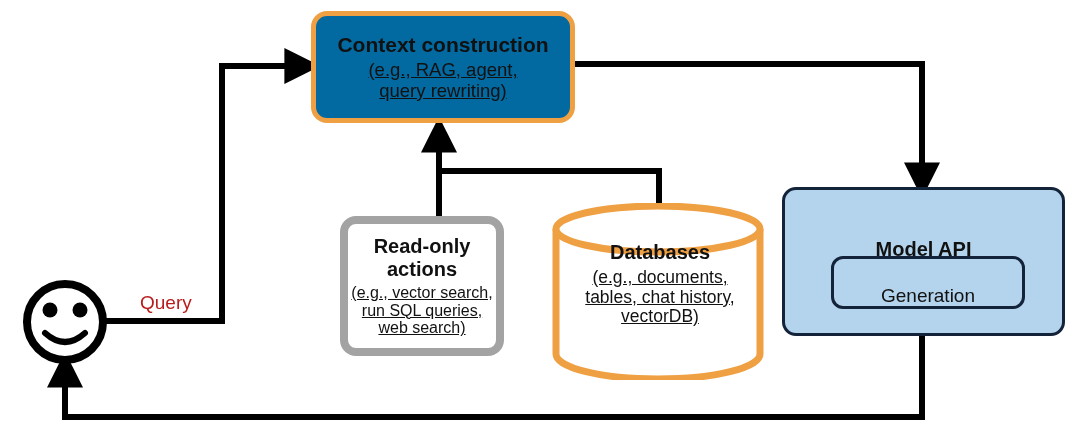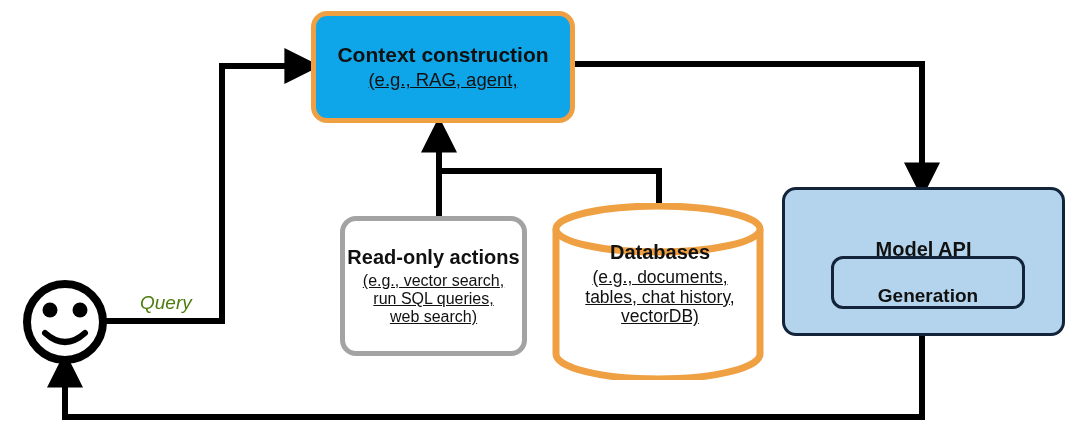--- a/index.html
+++ b/index.html
@@ -45,32 +45,32 @@
   }
 
   
   #context-construction {
     left: 311px;
     top: 11px;
     width: 264px;
     height: 112px;
     border: 5px solid #EFA043;
     border-radius: 16px;
-    background: #0ea5e9;
+    background: #0369a1;
   }
   #context-construction .node-title { font-size: 21px; margin-bottom: 3px; }
   #context-construction .node-sub { font-size: 18.5px; }
 
   
   #read-only-actions {
     left: 340px;
     top: 216px;
-    width: 187px;
+    width: 164px;
     height: 140px;
-    border: 5px solid #a3a3a3;
+    border: 8px solid #a3a3a3;
     border-radius: 16px;
     background: #ffffff;
   }
   #read-only-actions .node-title { font-size: 20px; margin-bottom: 3px; }
   #read-only-actions .node-sub { font-size: 16px; }
 
   
   #databases-cylinder {
     position: absolute;
     left: 552px;
@@ -112,28 +112,27 @@
     top: 66px;
     width: 188px;
     height: 47px;
     border: 3px solid #13233A;
     border-radius: 12px;
     background: #B3D4EC;
     display: flex;
     align-items: center;
     justify-content: center;
   }
-  #generation-box .node-title { font-size: 19px; font-weight: bold; }
+  #generation-box .node-title { font-size: 19px; font-weight: normal; }
 
   
   .edge-label {
     position: absolute;
-    font-style: italic;
     font-size: 19px;
-    color: #4d7c0f;
+    color: #b91c1c;
     white-space: nowrap;
   }
   #label-query { left: 140px; top: 292px; }
   #label-response { left: 82px; top: 381px; }
 </style>
 </head>
 <body>
 
 <div id="diagram-root">
 
@@ -158,20 +157,21 @@
       <circle cx="65" cy="322" r="38" fill="#ffffff" stroke="#000000" stroke-width="8"></circle>
       <circle cx="50" cy="310" r="7.5" fill="#000000"></circle>
       <circle cx="80" cy="310" r="7.5" fill="#000000"></circle>
       <path d="M 45 333 Q 65 351 85 333" fill="none" stroke="#000000" stroke-width="6" stroke-linecap="round"></path>
     </g>
   </svg>
 
   <div class="node-box" id="context-construction">
     <div class="node-title">Context construction</div>
     <div class="node-sub">(e.g., RAG, agent,</div>
+    <div class="node-sub">query rewriting)</div>
   </div>
 
   <div class="node-box" id="read-only-actions">
     <div class="node-title">Read-only actions</div>
     <div class="node-sub">(e.g., vector search,</div>
     <div class="node-sub">run SQL queries,</div>
     <div class="node-sub">web search)</div>
   </div>
 
   <div id="databases-cylinder">

